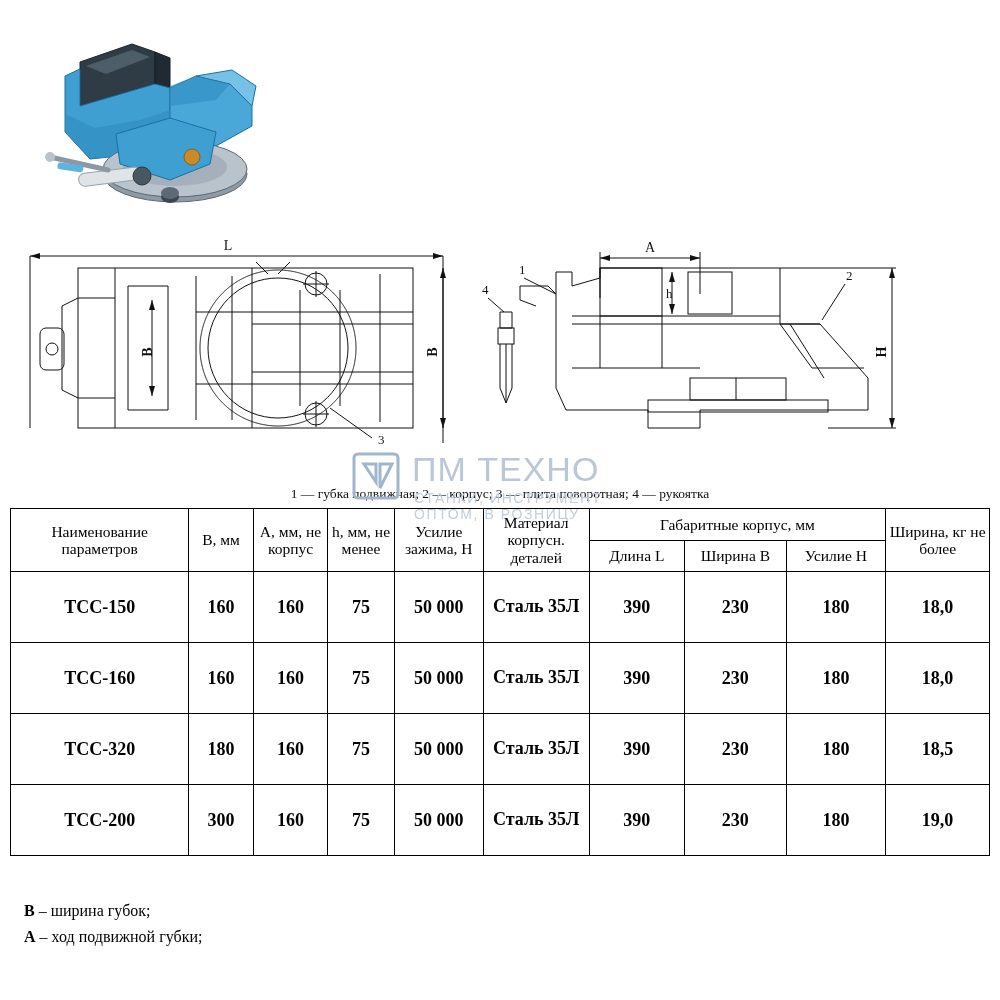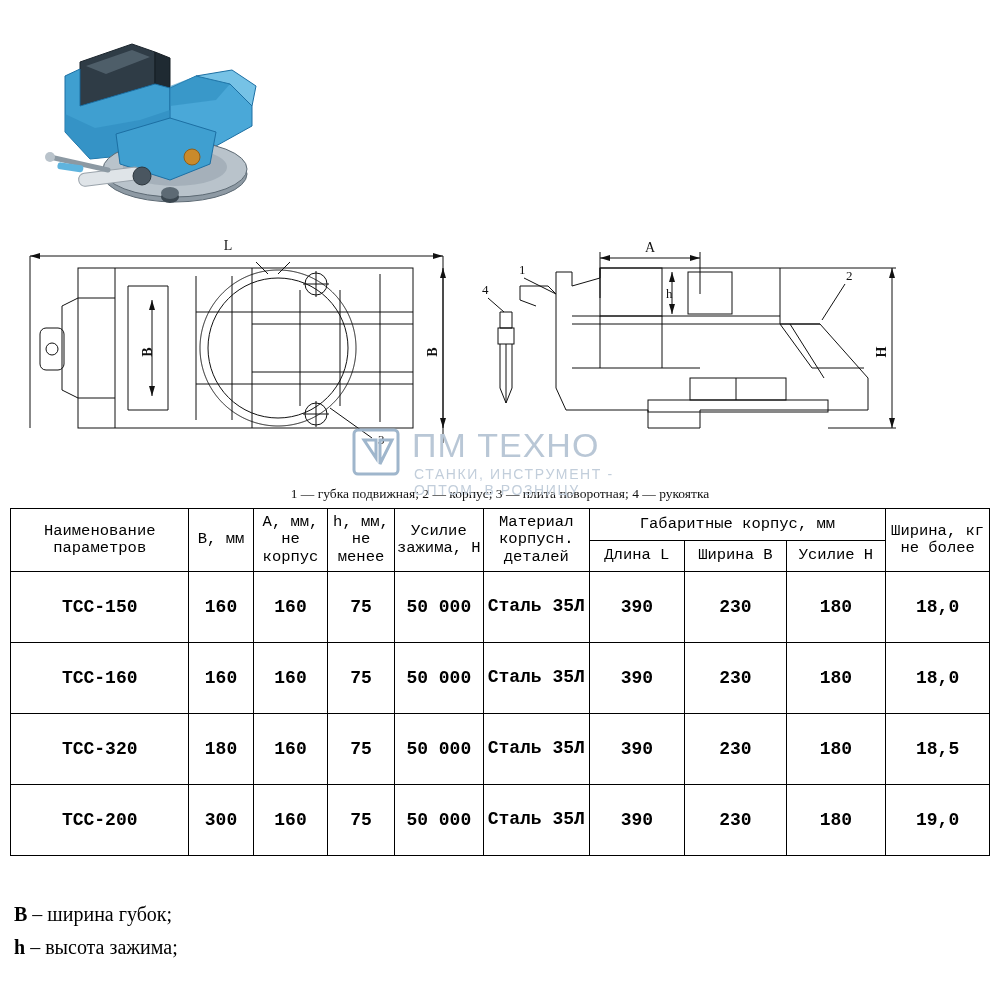--- a/index.html
+++ b/index.html
@@ -46,21 +46,21 @@
     text-align: center;
     font-size: 13.5px;
     font-family: "Liberation Serif", serif;
     color: #111;
   }
 
   
   .watermark {
     position: absolute;
     left: 350px;
-    top: 424px;
+    top: 448px;
     width: 330px;
     height: 60px;
     pointer-events: none;
   }
   .wm-text {
     position: absolute;
     left: 62px;
     top: 2px;
     font-family: "Liberation Sans", sans-serif;
     font-size: 34px;
@@ -77,21 +77,21 @@
     color: #c2cedb;
   }
 
   
   table.spec {
     position: absolute;
     left: 10px;
     top: 508px;
     width: 980px;
     border-collapse: collapse;
-    font-family: Liberation Mono, monospace;
+    font-family: Liberation Serif, serif;
     table-layout: fixed;
   }
   table.spec th, table.spec td {
     border: 1px solid #000;
     text-align: center;
     vertical-align: middle;
     padding: 2px 2px;
   }
   table.spec th {
     font-weight: normal;
@@ -115,25 +115,25 @@
   }
   td.mat-cell {
     font-size: 18px;
     line-height: 1.08;
   }
   th.hdr-main { height: 58px; }
 
   
   .legend {
     position: absolute;
-    left: 14px;
+    left: 24px;
     top: 898px;
     width: 700px;
     font-family: "Liberation Serif", serif;
-    font-size: 20px;
+    font-size: 16px;
     line-height: 1.65;
   }
   .legend div b { font-weight: bold; }
 </style>
 </head>
 <body>
 
 <div class="photo-area">
   <svg class="vise-photo" viewBox="0 0 260 200">
 
@@ -379,14 +379,14 @@
       <td>390</td>
       <td>230</td>
       <td>180</td>
       <td>19,0</td>
     </tr>
   </tbody>
 </table>
 
 <div class="legend">
   <div><b>B</b> – ширина губок;</div>
-  <div><b>h</b> – высота зажима;</div>
+  <div><b>A</b> – ход подвижной губки;</div>
 </div>
 
 </body></html>

